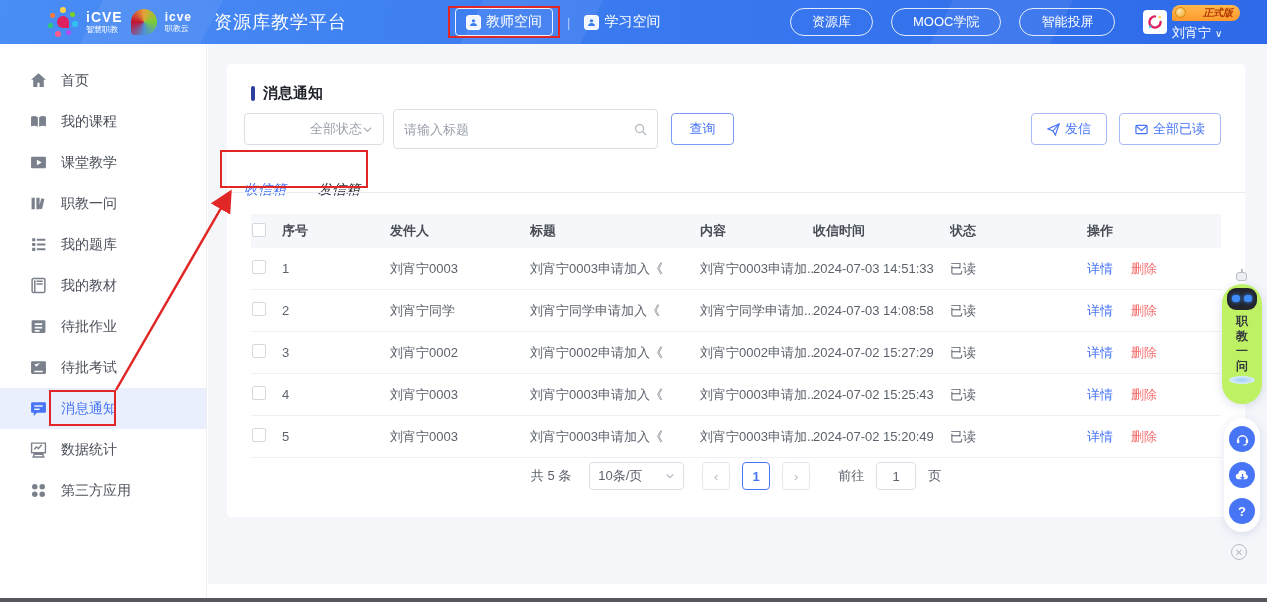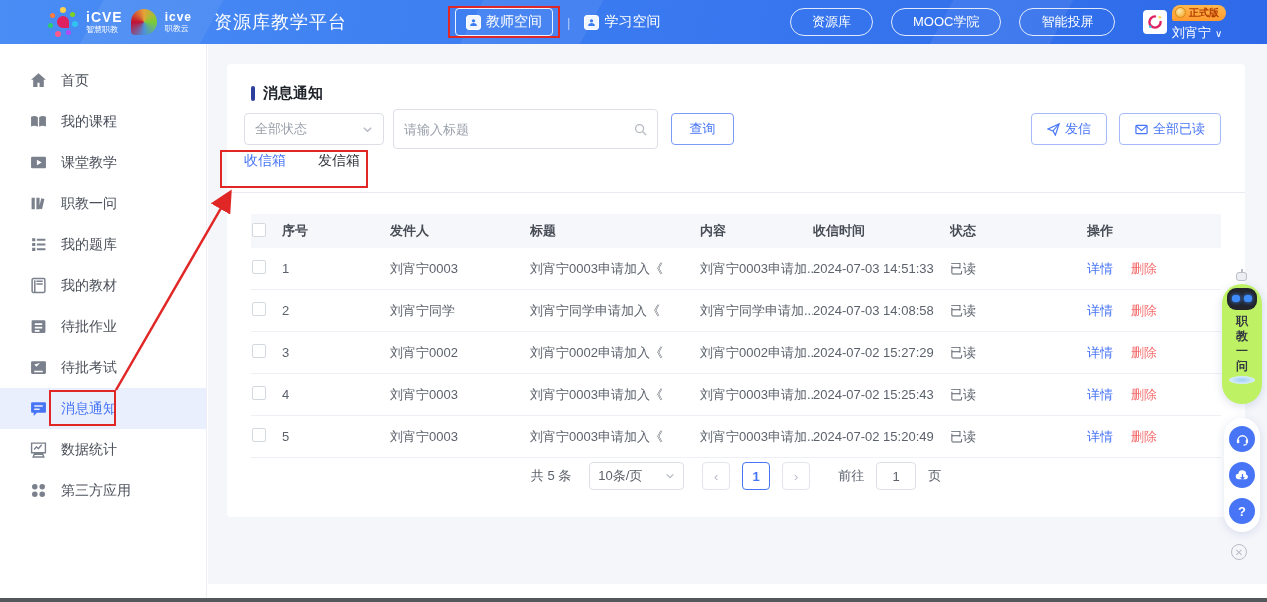--- a/index.html
+++ b/index.html
@@ -28,23 +28,23 @@
   .nav-item.boxed { border:1px solid rgba(255,255,255,.9); border-radius:4px; padding:4px 10px; }
   .mini-ic { width:15px; height:15px; border:1px solid #fff; border-radius:3px; display:inline-flex;
     align-items:center; justify-content:center; background:rgba(255,255,255,.92); }
   .nav-sep { color:rgba(255,255,255,.55); font-size:13px; }
   .pill-group { position:absolute; left:790px; top:0; height:44px; display:flex; align-items:center; gap:18px; z-index:1; }
   .hpill { border:1px solid rgba(255,255,255,.85); border-radius:14px; padding:4px 21px;
     font-size:13px; color:#fff; background:transparent; cursor:pointer; white-space:nowrap; }
   .avatar-sq { position:absolute; left:1143px; top:10px; width:24px; height:24px; border-radius:4px;
     background:#fff; display:flex; align-items:center; justify-content:center; z-index:1; }
   .user-block { position:absolute; left:1172px; top:4px; z-index:1; }
-  .ver-badge { display:inline-flex; align-items:center; gap:3px;
+  .ver-badge { display:inline-flex; align-items:center; gap:17px;
     background:linear-gradient(180deg,#ffb84d,#ff9a2e); color:#b03a00; font-size:10px;
-    border-radius:8px 8px 8px 2px; padding:1px 7px 1px 3px; font-weight:bold; }
+    border-radius:8px 8px 8px 2px; padding:1px 7px 1px 3px; font-weight:bold;font-style:italic; }
   .medal { width:11px; height:11px; border-radius:50%;
     background:radial-gradient(circle at 35% 35%,#ffe9a8,#f0a020); border:1px solid #d88a10; }
   .uname { display:flex; align-items:center; gap:4px; font-size:13px; color:#fff; margin-top:2px; cursor:pointer; }
 
   
   .sidebar { position:absolute; left:0; top:44px; width:207px; height:554px; background:#fff;
     border-right:1px solid #eceef3; padding-top:16px; z-index:2; }
   .side-item { display:flex; align-items:center; gap:14px; height:41px; padding-left:30px;
     font-size:14px; color:#4a4f59; cursor:pointer; }
   .side-item .sic { width:17px; height:17px; color:#7b818c; flex:0 0 17px; }
@@ -53,34 +53,34 @@
 
   
   .content-bg { position:absolute; left:208px; top:44px; width:1059px; height:540px; background:#f4f6fa; }
   .card { position:absolute; left:227px; top:64px; width:1018px; height:453px; background:#fff; border-radius:4px; }
   .card-inner { padding:20px 24px 0 24px; position:relative; height:100%; }
   .sec-title { display:flex; align-items:center; gap:8px; font-size:15px; font-weight:bold; color:#20242b; }
   .tbar { width:4px; height:15px; background:#2e3f9e; border-radius:2px; }
 
   .filter-row { position:absolute; left:17px; top:49px; right:24px; height:32px; display:flex; align-items:center; }
   .sel-box { width:140px; height:32px; border:1px solid #dcdfe6; border-radius:4px; display:flex;
-    align-items:center; justify-content:space-between; padding:0 10px; color:#9aa0ab; font-size:13px; cursor:pointer; background:#fff; }
+    align-items:center; justify-content:flex-end; padding:0 10px; color:#9aa0ab; font-size:13px; cursor:pointer; background:#fff; }
   .inp-box { width:265px; height:40px; border:1px solid #dcdfe6; border-radius:4px; display:flex;
     align-items:center; margin-left:9px; padding:0 10px; background:#fff; }
   .inp-box input { border:0; outline:0; flex:1; font-size:13px; color:#333;
     font-family:"Liberation Sans","DejaVu Sans",sans-serif; }
   .inp-box input::placeholder { color:#9aa0ab; }
   .btn { height:32px; border-radius:4px; background:#fff; font-size:13px; display:inline-flex;
     align-items:center; justify-content:center; gap:5px; cursor:pointer; padding:0 15px; white-space:nowrap; }
   .btn-query { border:1px solid #7b9bf7; color:#4775f5; margin-left:13px; width:63px; }
   .right-actions { margin-left:auto; display:flex; gap:12px; }
   .btn-blue { border:1px solid #a6bbf8; color:#4775f5; }
   .btn-red { border:1px solid #f3b8b8; color:#f56c6c; }
 
-  .tabs-row { position:absolute; left:17px; top:88px; display:flex; gap:32px; font-size:14px; }
+  .tabs-row { position:absolute; left:17px; top:117px; display:flex; gap:32px; font-size:14px;font-style:italic; }
   .tab { cursor:pointer; color:#30333a; padding-bottom:10px; }
   .tab.active { color:#4775f5; }
   .tabs-line { position:absolute; left:0; top:128px; width:1018px; height:1px; background:#e8ebf1; }
 
   .table { position:absolute; left:24px; top:150px; width:970px; font-size:13px; color:#5c626c; }
   .thead { display:flex; align-items:center; background:#f5f7fa; height:34px; font-weight:bold; color:#474c55; }
   .trow { display:flex; align-items:center; height:42px; border-bottom:1px solid #eef0f5; }
   .col { overflow:hidden; white-space:nowrap; }
   .c-cb{width:31px;} .c-no{width:108px;} .c-sender{width:140px;} .c-title{width:170px;}
   .c-content{width:113px;} .c-time{width:137px;} .c-status{width:137px;} .c-ops{width:134px; display:flex; gap:18px;}

